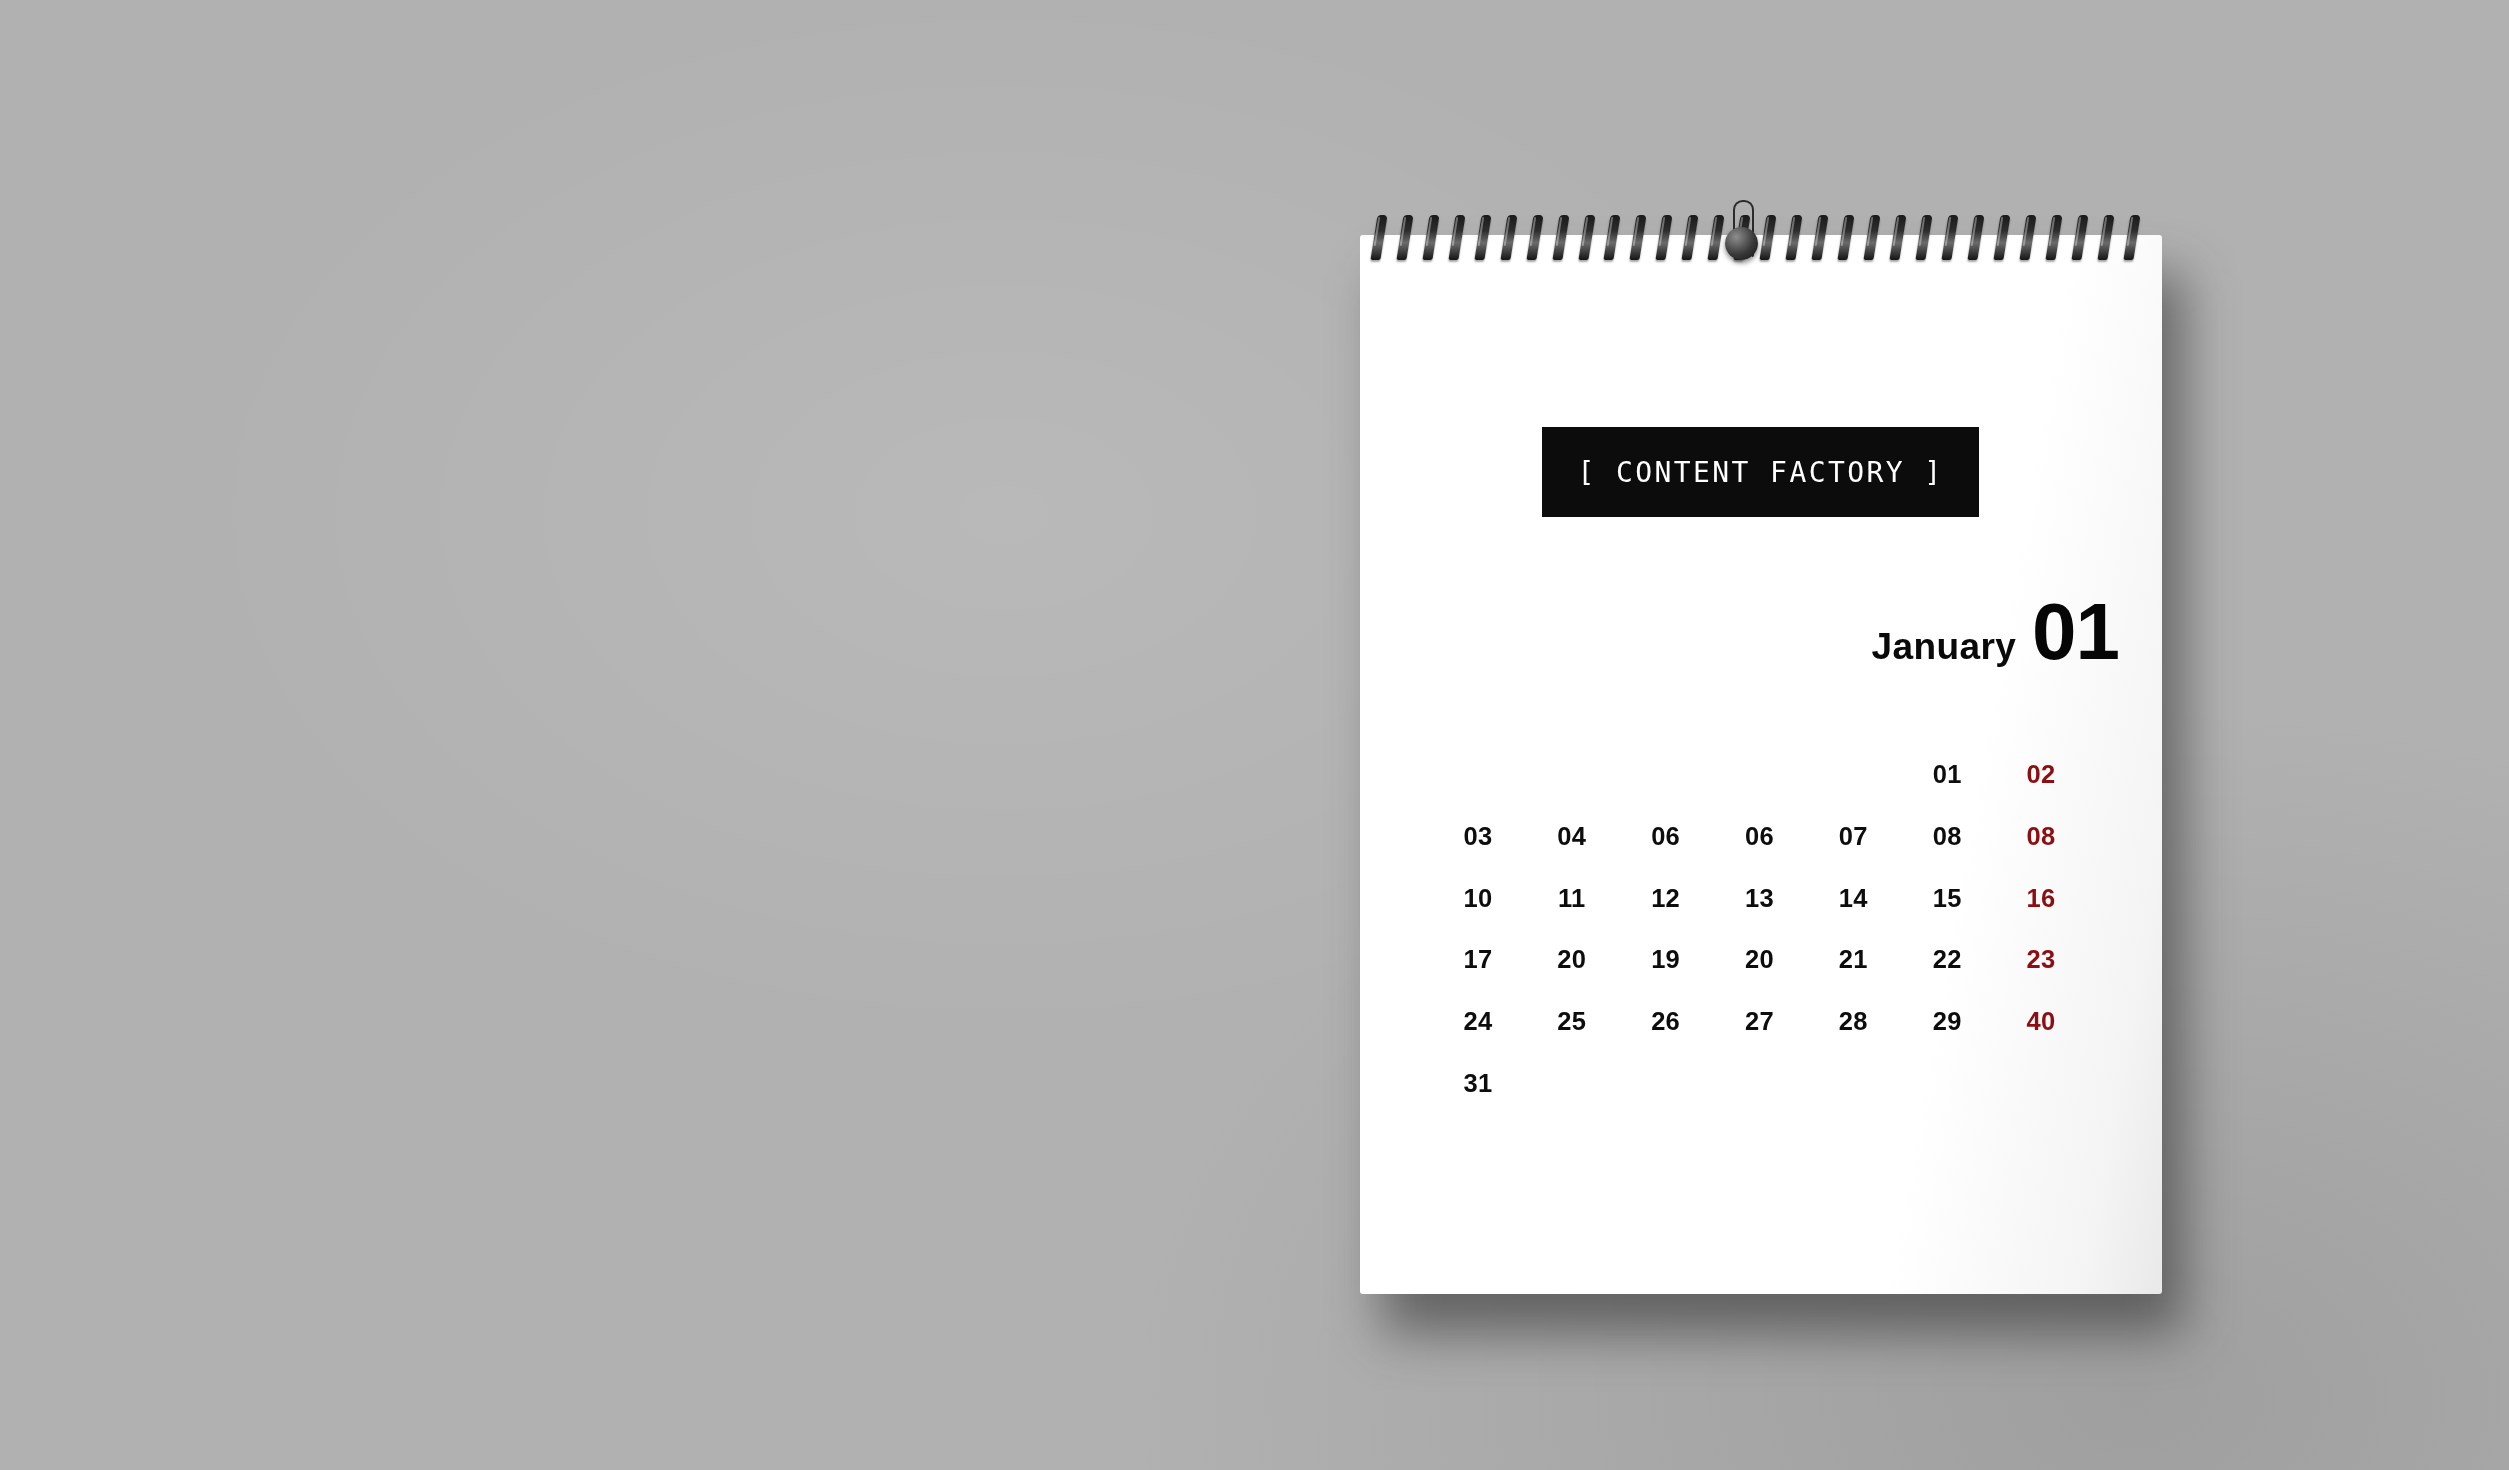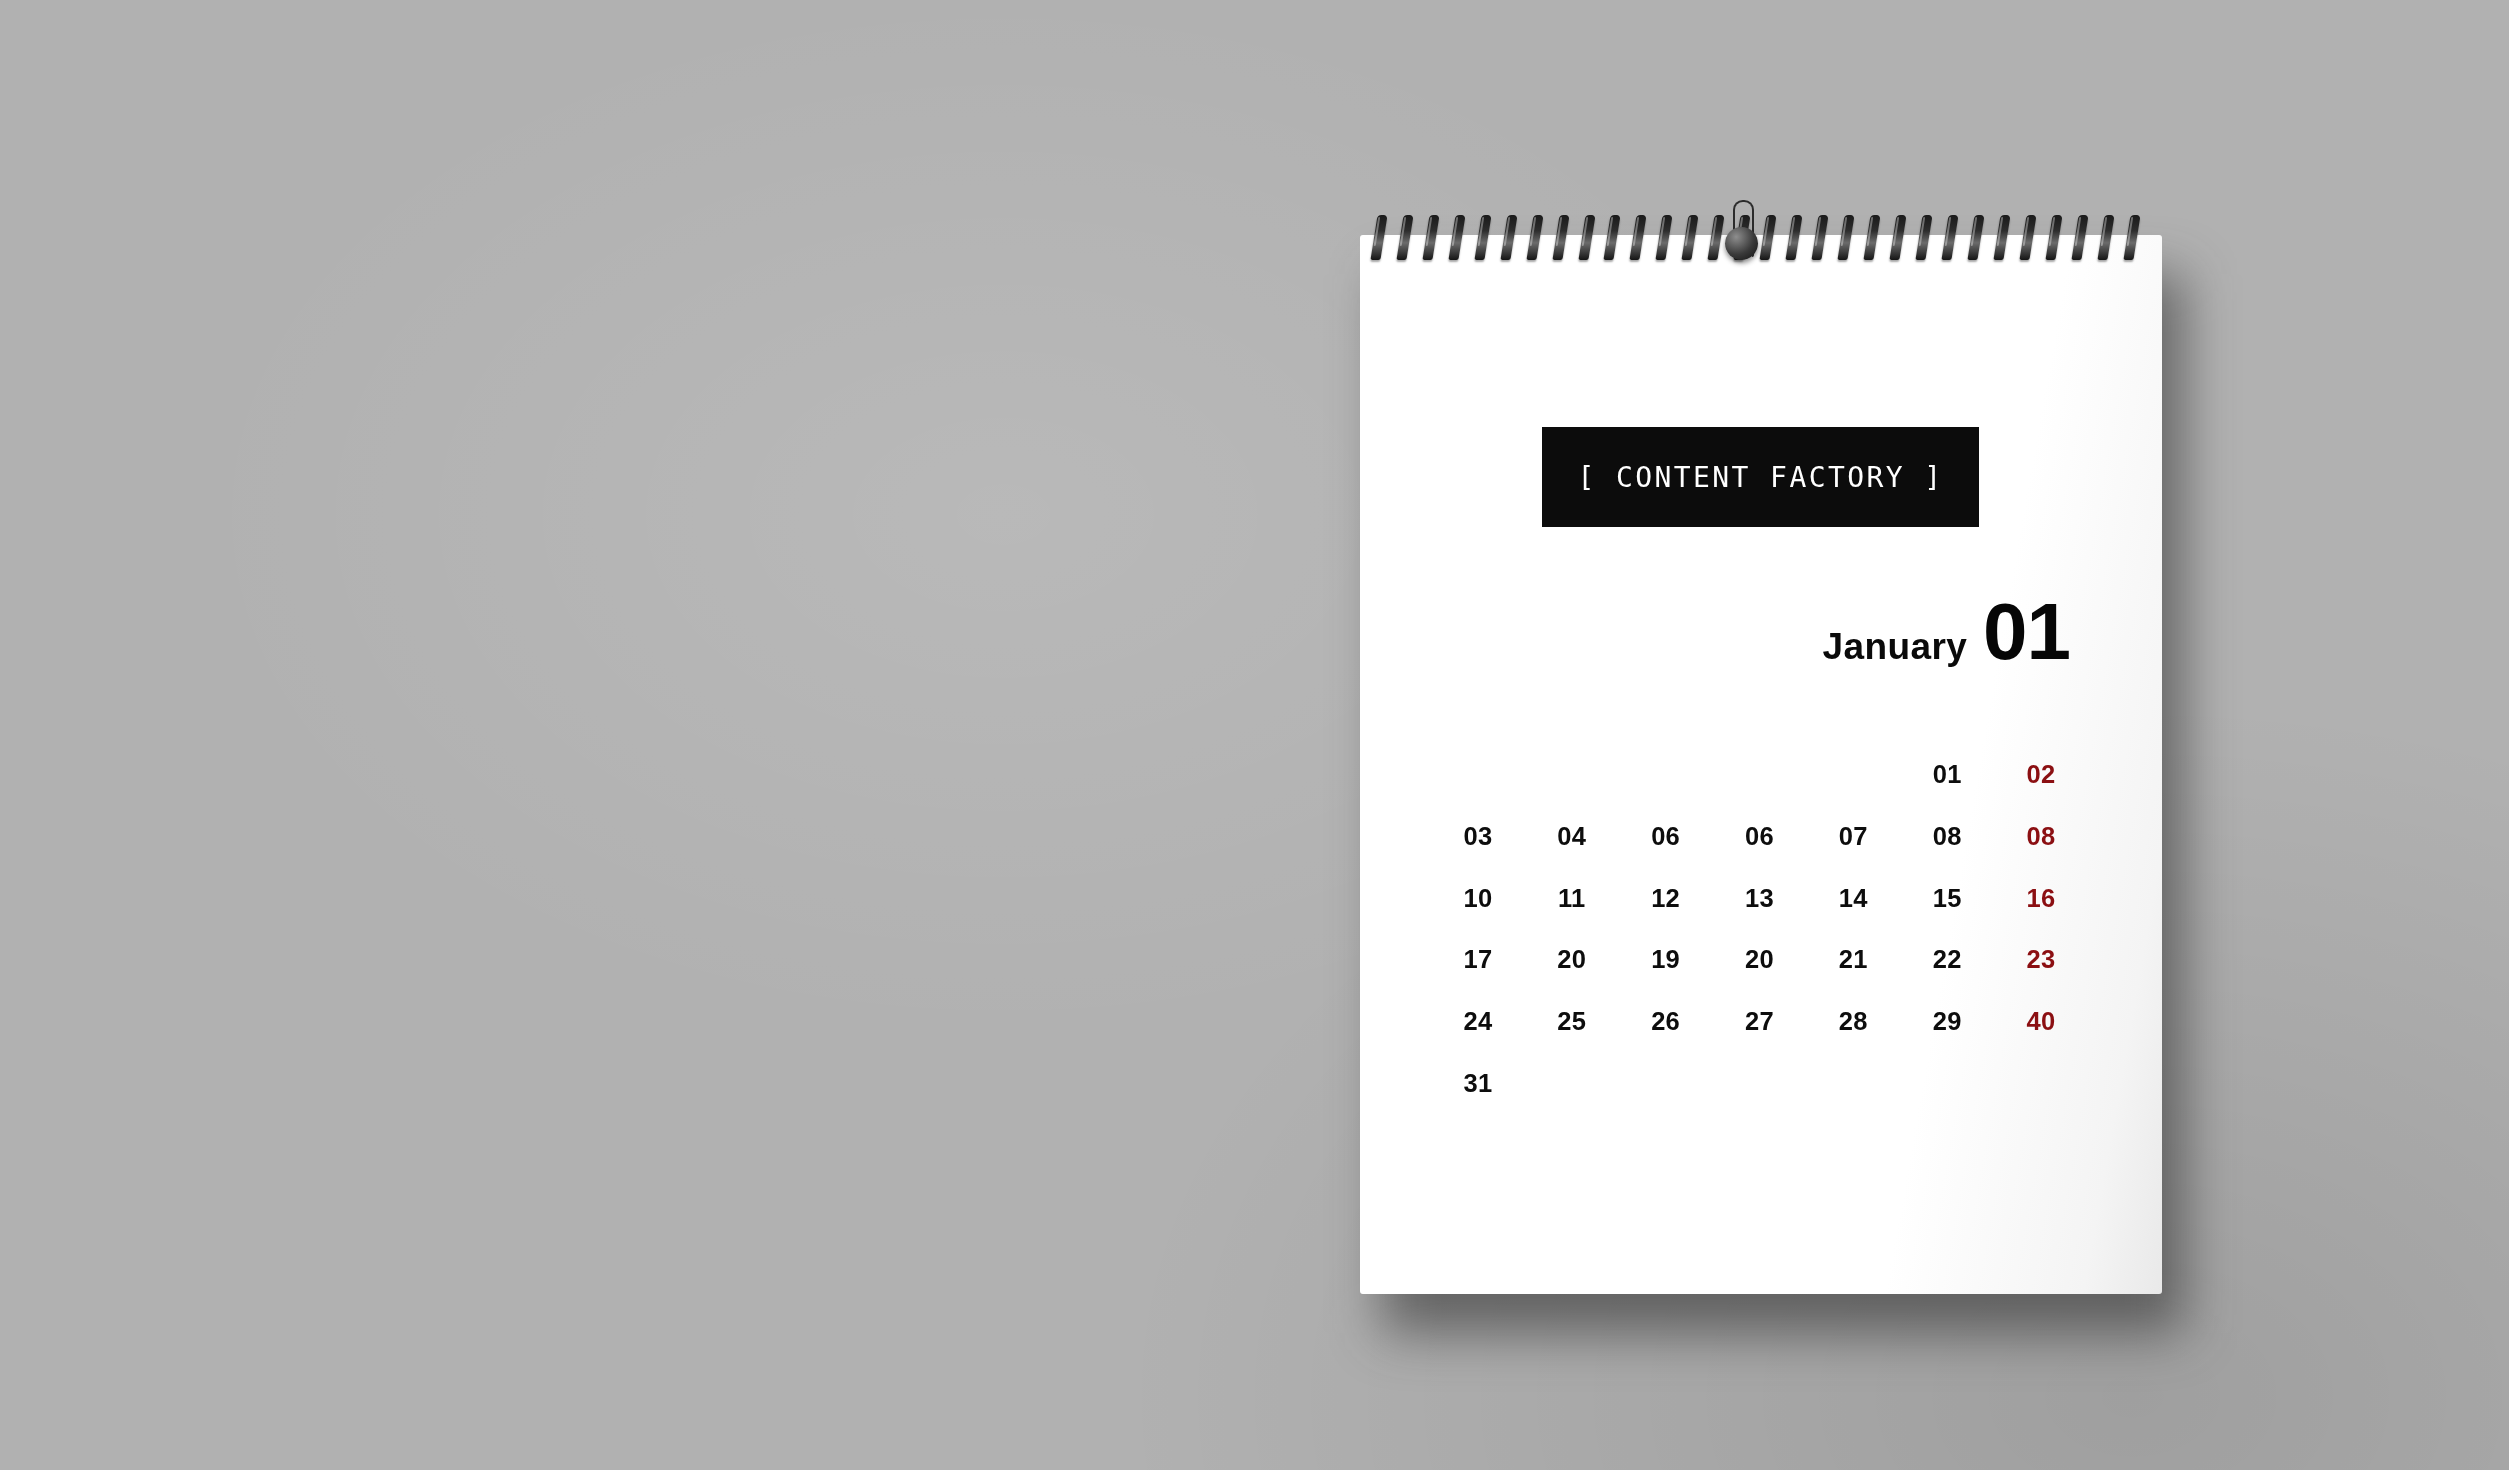--- a/index.html
+++ b/index.html
@@ -114,21 +114,21 @@
     background: radial-gradient(circle at 34% 30%, #8e8e8e, #3a3a3a 55%, #111 100%);
     box-shadow: 0 2.9px 4.9px rgba(0,0,0,0.45);
   }
 
   
   #logo-box {
     position: absolute;
     left: 182px;
     top: 192px;
     width: 437px;
-    height: 100px;
+    height: 90px;
     background: #0c0c0c;
     display: flex;
     align-items: center;
     justify-content: center;
   }
   #logo-text {
     color: #ffffff;
     font-family: "DejaVu Sans Mono", monospace;
     font-size: 28px;
     letter-spacing: 2.4px;
@@ -138,21 +138,21 @@
 
   
   #month-head {
     position: absolute;
     left: 0;
     top: 361px;
     width: 802px;
     display: flex;
     align-items: baseline;
     justify-content: flex-end;
-    padding-right: 92px;
+    padding-right: 43px;
     box-sizing: border-box;
   }
   #month-name {
     font-size: 37px;
     font-weight: 700;
     color: #0a0a0a;
     letter-spacing: 0.4px;
     margin-right: 15.7px;
   }
   #month-number {

